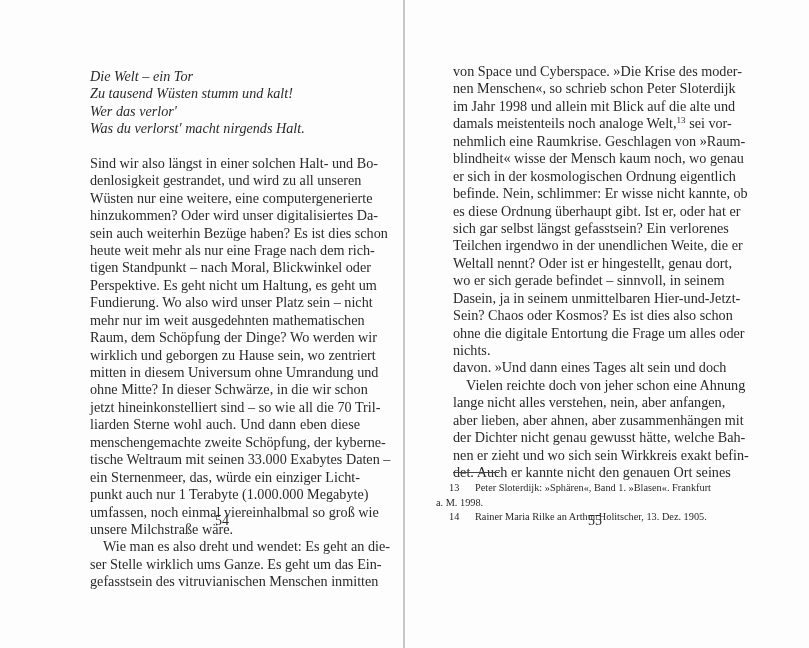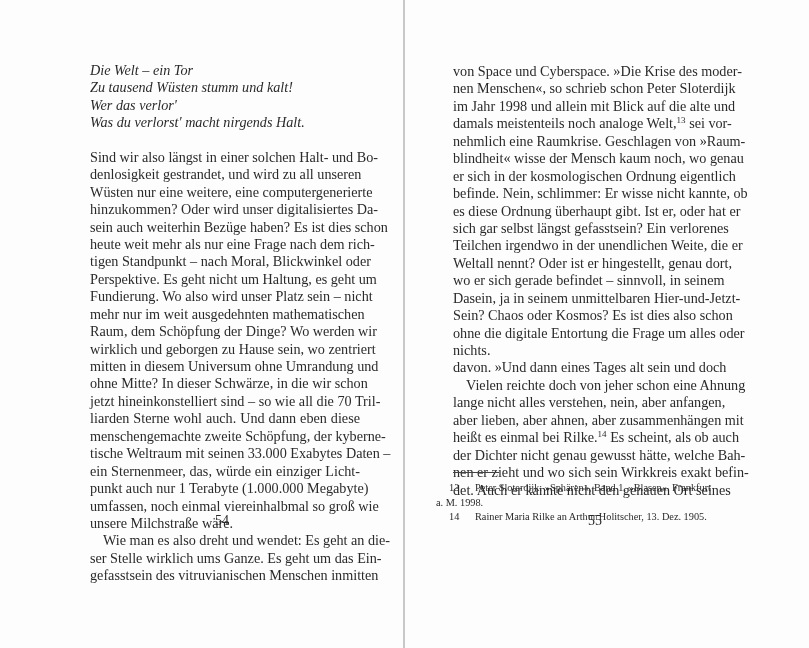--- a/index.html
+++ b/index.html
@@ -21,21 +21,21 @@
       position: absolute;
       font-size: 14.2px; line-height: 17.45px;
       text-align: justify;
     }
     .page-left .text-block { left: 90px; width: 270px; top: 62px; }
     .page-right .text-block { left: 48px; width: 267px; top: 63px; }
     .line { display: block; white-space: nowrap; text-align: justify; text-align-last: justify; height: 17.45px; overflow: visible; }
     .line.last { text-align-last: left; }
     .line.indent { padding-left: 13px; }
     .poem .line { font-style: italic; text-align-last: left; }
-    .poem { margin-bottom: 17px; }
+    .poem { margin-bottom: 17px; margin-top: 6px; }
     sup { font-size: 9px; line-height: 0; vertical-align: 5px; }
     .page-number {
       position: absolute; font-size: 14px; top: 513px; width: 40px; text-align: center;
     }
     .page-left .page-number { left: 202px; }
     .page-right .page-number { left: 170px; }
     .footnote-rule {
       position: absolute; left: 48px; top: 472px; width: 46px; height: 1px; background: #444;
     }
     .footnotes {
@@ -112,21 +112,20 @@
         <span class="line">Dasein, ja in seinem unmittelbaren Hier-und-Jetzt-</span>
         <span class="line">Sein? Chaos oder Kosmos? Es ist dies also schon</span>
         <span class="line">ohne die digitale Entortung die Frage um alles oder</span>
         <span class="line last">nichts.</span>
       </div>
       <div>
         <span class="line">davon. »Und dann eines Tages alt sein und doch</span>
         <span class="line indent">Vielen reichte doch von jeher schon eine Ahnung</span>
         <span class="line">lange nicht alles verstehen, nein, aber anfangen,</span>
         <span class="line">aber lieben, aber ahnen, aber zusammenhängen mit</span>
-        <span class="line"><span>heißt es einmal bei Rilke.</span><sup>14</sup><span> Es scheint, als ob auch</span></span>
         <span class="line">der Dichter nicht genau gewusst hätte, welche Bah-</span>
         <span class="line">nen er zieht und wo sich sein Wirkkreis exakt befin-</span>
         <span class="line">det. Auch er kannte nicht den genauen Ort seines</span>
       </div>
     </div>
 
     <div class="footnote-rule"></div>
     <div class="footnotes">
       <span class="fn-line"><span class="fn-num">13</span><span>Peter Sloterdijk: »Sphären«, Band 1. »Blasen«. Frankfurt</span></span>
       <span class="fn-line">a. M. 1998.</span>

